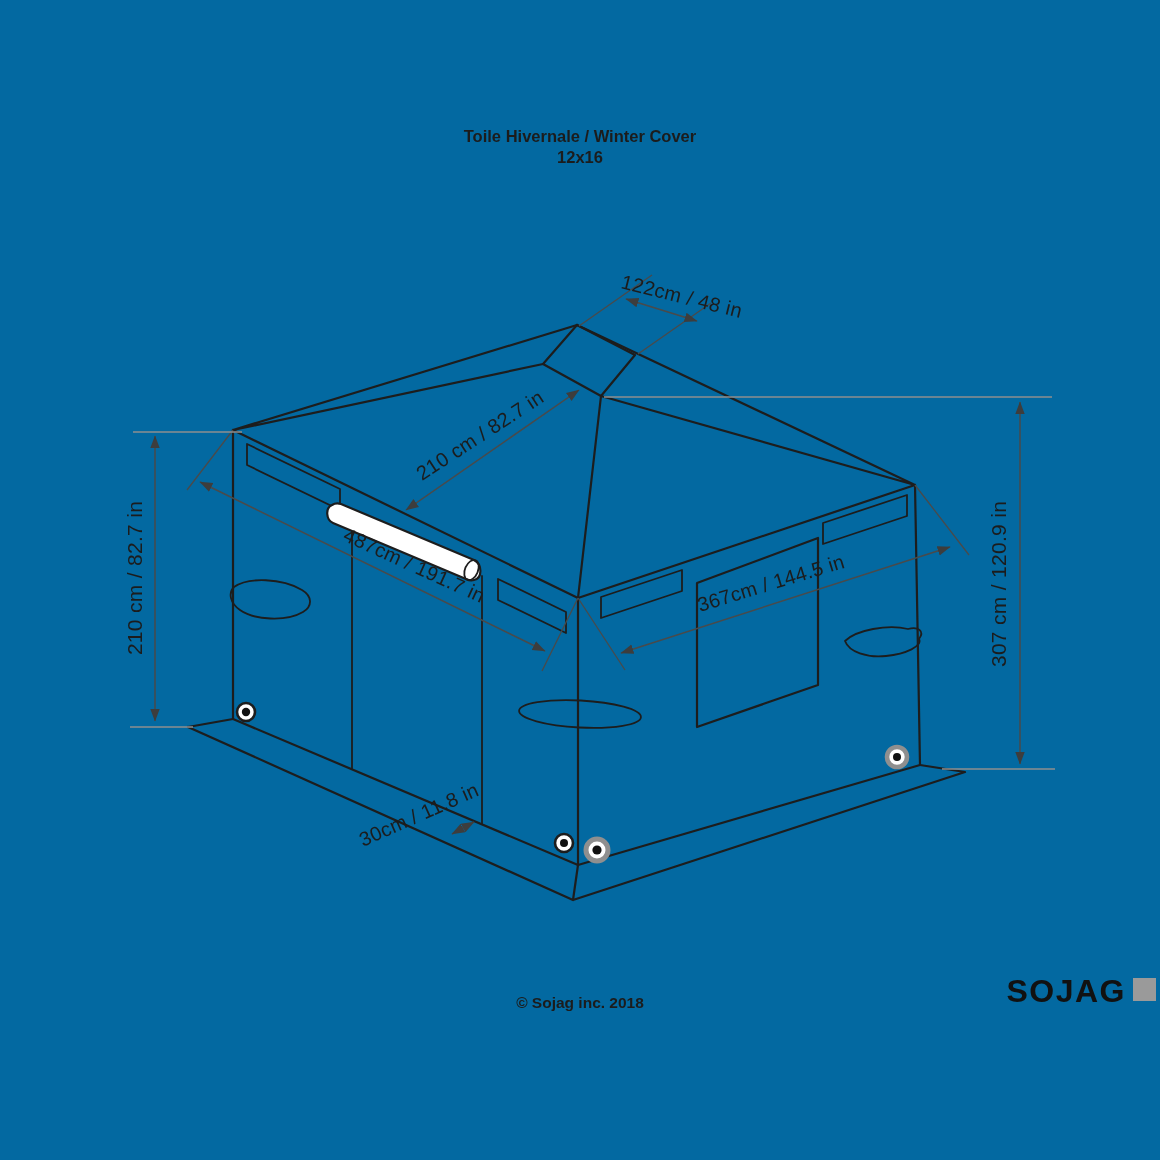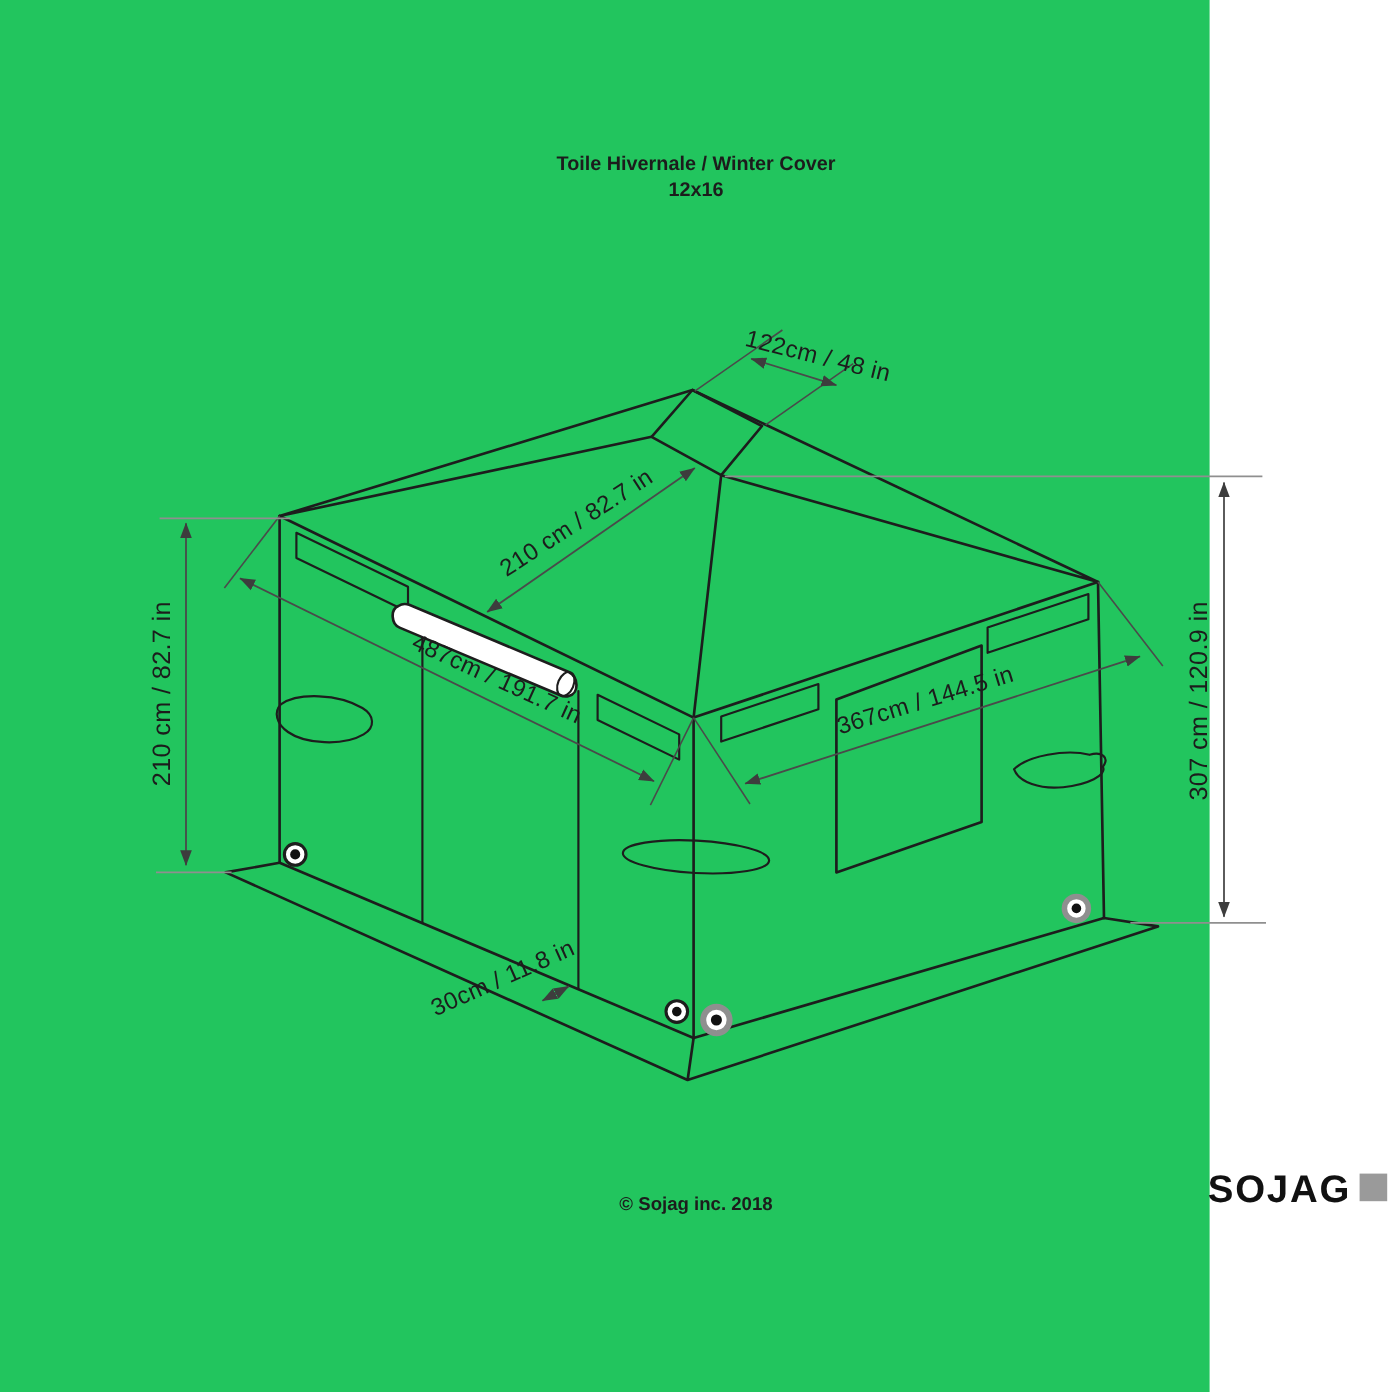--- a/index.html
+++ b/index.html
@@ -6,23 +6,23 @@
     margin: 0;
     padding: 0;
     background: #ffffff;
     width: 1160px;
     height: 1160px;
     overflow: hidden;
     font-family: "Liberation Sans", sans-serif;
   }
   .stage {
     position: relative;
-    width: 1008px;
+    width: 1160px;
     height: 1160px;
-    background: #22c55e;
+    background: #0369a1;
   }
   svg { display: block; }
   .outline {
     fill: none;
     stroke: #1d1d1d;
     stroke-width: 2.2;
     stroke-linejoin: round;
     stroke-linecap: round;
   }
   .outline-thin {

